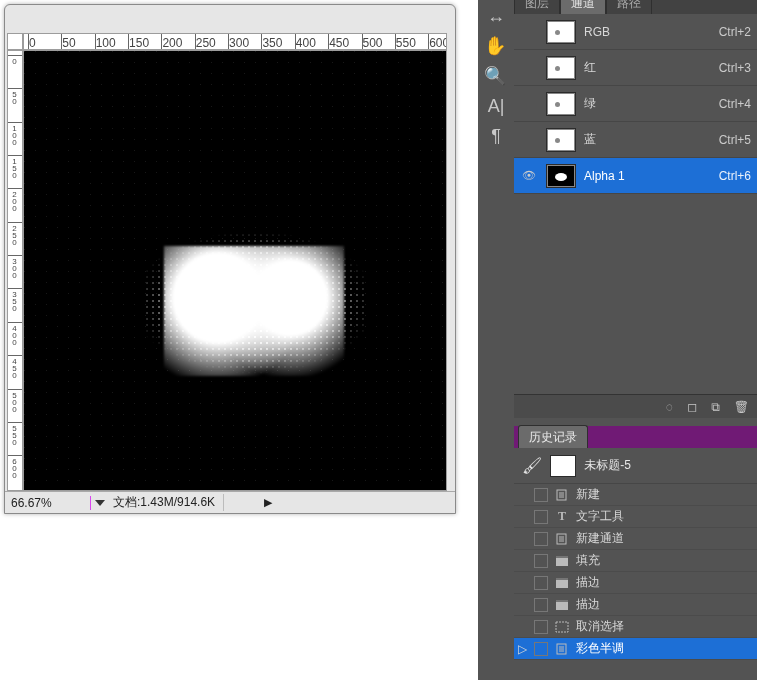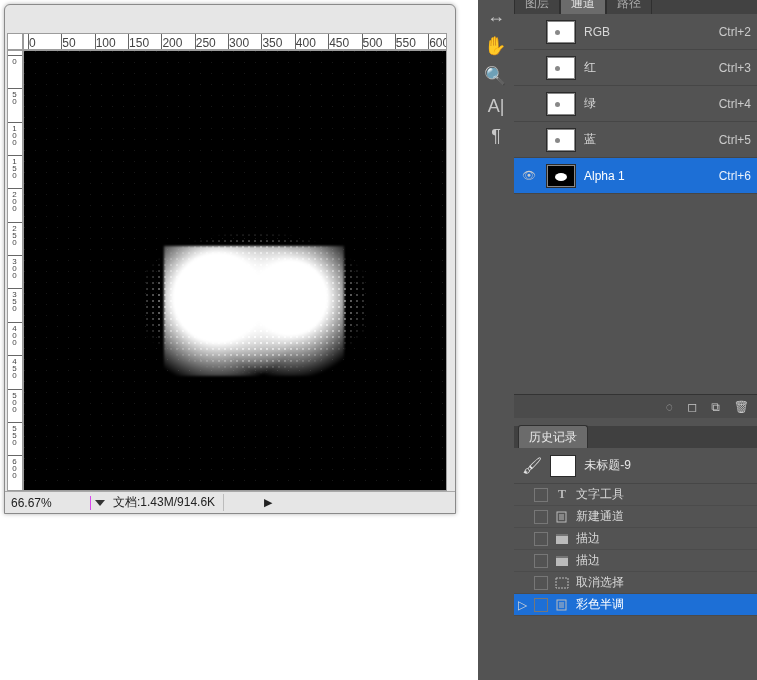--- a/index.html
+++ b/index.html
@@ -45,21 +45,21 @@
 .eye { width: 18px; height: 14px; display: inline-flex; align-items: center; justify-content: center; color: #ccc; }
 .eye.has::before { content:"👁"; font-size: 11px; }
 .thumb { width: 30px; height: 24px; background: #fff; border: 1px solid #2b2b2b; position: relative; box-shadow: inset 0 0 0 1px #888; }
 .thumb .dot { position:absolute; width:5px; height:5px; border-radius:50%; background:#888; left:8px; top:9px; }
 .thumb.alpha { background:#000; }
 .thumb.alpha .blob { position:absolute; left:8px; top:8px; width:12px; height:8px; background:#fff; border-radius:50%; }
 .ch-name { flex:1; font-size:12px; }
 .ch-key { font-size: 12px; color: inherit; opacity:.9; }
 .ch-footer { height: 24px; background: #4b4b4b; border-top: 1px solid #333; display: flex; align-items: center; justify-content: flex-end; gap: 14px; padding-right: 8px; color: #c8c8c8; font-size: 13px; }
 
-.history-hdr { height: 22px; background: #404040; display: flex; align-items: flex-end; padding-left: 4px; margin-top: 8px; }
+.history-hdr { height: 22px; background: #701a75; display: flex; align-items: flex-end; padding-left: 4px; margin-top: 8px; }
 .history-hdr .tab { padding: 3px 10px 2px; background: #6b6b6b; color: #eaeaea; border: 1px solid #2f2f2f; border-bottom:none; border-radius:3px 3px 0 0; }
 .history-body { background: #535353; }
 .hist-top { height: 36px; display:flex; align-items:center; gap:8px; padding:0 8px; color:#e6e6e6; border-bottom:1px solid #464646; }
 .hist-top .brush { font-size:16px; }
 .hist-top .th { width:26px; height:22px; background:#fff; border:1px solid #2b2b2b; }
 .hist-row { height: 22px; display:flex; align-items:center; padding:0 4px; gap:6px; color:#d8d8d8; border-bottom:1px solid #4b4b4b; }
 .hist-row.selected { background:#1d6fd6; color:#fff; }
 .hist-row .box { width:14px; height:14px; border:1px solid #777; }
 .hist-row .icon { width:16px; height:14px; display:inline-flex; align-items:center; justify-content:center; color:#bbb; font-size:12px; }
 .hist-row .icon svg { width:14px;height:12px;fill:#bbb; }
@@ -209,86 +209,110 @@
         <span>🗑</span>
       </div>
 
     <div class="history-hdr">
       <span class="tab">历史记录</span>
     </div>
     <div class="history-body">
       <div class="hist-top">
         <span class="brush">🖌</span>
         <span class="th"></span>
-        <span>未标题-9</span>
+        <span>未标题-5</span>
       </div>
       <div id="histList">
-          <div class="hist-row">
-            <span class="cursor"></span>
-            <span class="box"></span>
-            <span class="icon">
-              <span style="font-family:serif;font-weight:bold;">T</span>
-            </span>
-            <span>文字工具</span>
-          </div>
           <div class="hist-row">
             <span class="cursor"></span>
             <span class="box"></span>
             <span class="icon">
               <svg viewBox="0 0 14 12">
                 <rect x="2" y="1" width="9" height="10" fill="none" stroke="#bbb"></rect>
                 <line x1="4" y1="4" x2="9" y2="4" stroke="#bbb"></line>
                 <line x1="4" y1="6" x2="9" y2="6" stroke="#bbb"></line>
                 <line x1="4" y1="8" x2="9" y2="8" stroke="#bbb"></line>
               </svg>
             </span>
-            <span>新建通道</span>
-          </div>
-          <div class="hist-row">
-            <span class="cursor"></span>
-            <span class="box"></span>
-            <span class="icon">
-              <svg viewBox="0 0 14 12">
-                <rect x="1" y="1" width="12" height="10"></rect>
-                <rect x="1" y="1" width="12" height="2" fill="#757575"></rect>
-              </svg>
-            </span>
-            <span>描边</span>
-          </div>
-          <div class="hist-row">
-            <span class="cursor"></span>
-            <span class="box"></span>
-            <span class="icon">
-              <svg viewBox="0 0 14 12">
-                <rect x="1" y="1" width="12" height="10"></rect>
-                <rect x="1" y="1" width="12" height="2" fill="#757575"></rect>
-              </svg>
-            </span>
-            <span>描边</span>
-          </div>
-          <div class="hist-row">
-            <span class="cursor"></span>
-            <span class="box"></span>
-            <span class="icon">
-              <svg viewBox="0 0 14 12">
-                <rect x="1" y="1" width="12" height="10" fill="none" stroke="#bbb" stroke-dasharray="2 1"></rect>
-              </svg>
-            </span>
-            <span>取消选择</span>
-          </div>
-          <div class="hist-row selected">
-            <span class="cursor">▷</span>
+            <span>新建</span>
+          </div>
+          <div class="hist-row">
+            <span class="cursor"></span>
+            <span class="box"></span>
+            <span class="icon">
+              <span style="font-family:serif;font-weight:bold;">T</span>
+            </span>
+            <span>文字工具</span>
+          </div>
+          <div class="hist-row">
+            <span class="cursor"></span>
             <span class="box"></span>
             <span class="icon">
               <svg viewBox="0 0 14 12">
                 <rect x="2" y="1" width="9" height="10" fill="none" stroke="#bbb"></rect>
                 <line x1="4" y1="4" x2="9" y2="4" stroke="#bbb"></line>
                 <line x1="4" y1="6" x2="9" y2="6" stroke="#bbb"></line>
                 <line x1="4" y1="8" x2="9" y2="8" stroke="#bbb"></line>
               </svg>
             </span>
+            <span>新建通道</span>
+          </div>
+          <div class="hist-row">
+            <span class="cursor"></span>
+            <span class="box"></span>
+            <span class="icon">
+              <svg viewBox="0 0 14 12">
+                <rect x="1" y="1" width="12" height="10"></rect>
+                <rect x="1" y="1" width="12" height="2" fill="#757575"></rect>
+              </svg>
+            </span>
+            <span>填充</span>
+          </div>
+          <div class="hist-row">
+            <span class="cursor"></span>
+            <span class="box"></span>
+            <span class="icon">
+              <svg viewBox="0 0 14 12">
+                <rect x="1" y="1" width="12" height="10"></rect>
+                <rect x="1" y="1" width="12" height="2" fill="#757575"></rect>
+              </svg>
+            </span>
+            <span>描边</span>
+          </div>
+          <div class="hist-row">
+            <span class="cursor"></span>
+            <span class="box"></span>
+            <span class="icon">
+              <svg viewBox="0 0 14 12">
+                <rect x="1" y="1" width="12" height="10"></rect>
+                <rect x="1" y="1" width="12" height="2" fill="#757575"></rect>
+              </svg>
+            </span>
+            <span>描边</span>
+          </div>
+          <div class="hist-row">
+            <span class="cursor"></span>
+            <span class="box"></span>
+            <span class="icon">
+              <svg viewBox="0 0 14 12">
+                <rect x="1" y="1" width="12" height="10" fill="none" stroke="#bbb" stroke-dasharray="2 1"></rect>
+              </svg>
+            </span>
+            <span>取消选择</span>
+          </div>
+          <div class="hist-row selected">
+            <span class="cursor">▷</span>
+            <span class="box"></span>
+            <span class="icon">
+              <svg viewBox="0 0 14 12">
+                <rect x="2" y="1" width="9" height="10" fill="none" stroke="#bbb"></rect>
+                <line x1="4" y1="4" x2="9" y2="4" stroke="#bbb"></line>
+                <line x1="4" y1="6" x2="9" y2="6" stroke="#bbb"></line>
+                <line x1="4" y1="8" x2="9" y2="8" stroke="#bbb"></line>
+              </svg>
+            </span>
             <span>彩色半调</span>
           </div>
         </div>
     </div>
 
   </div>
 </div>
 
 </body></html>

